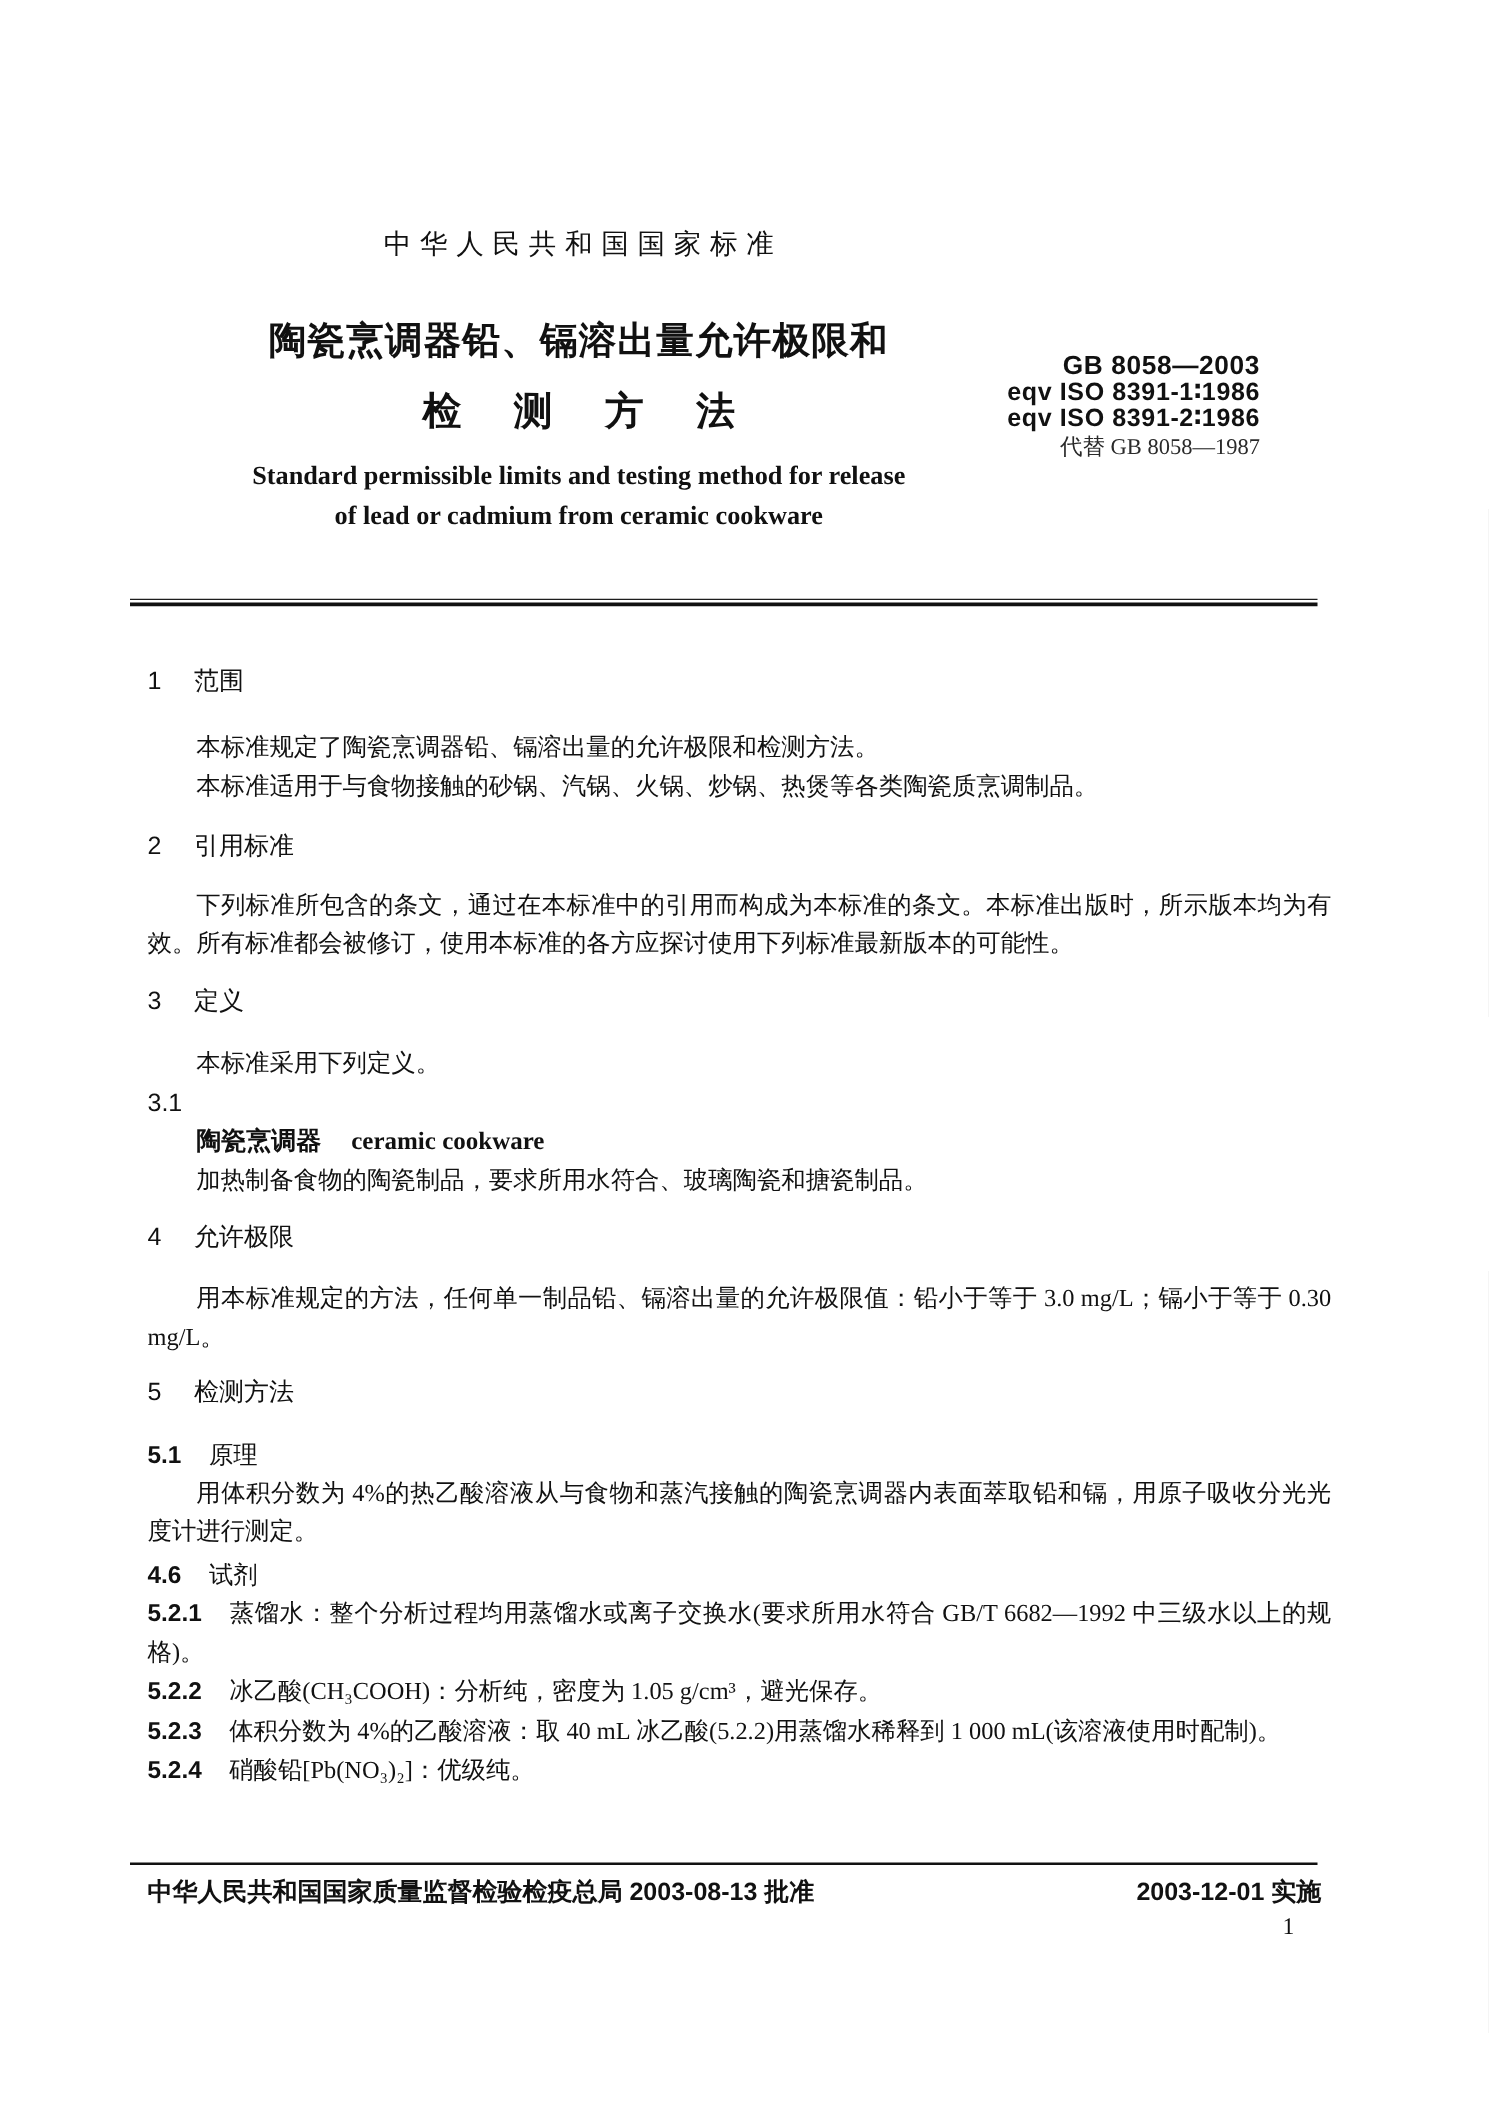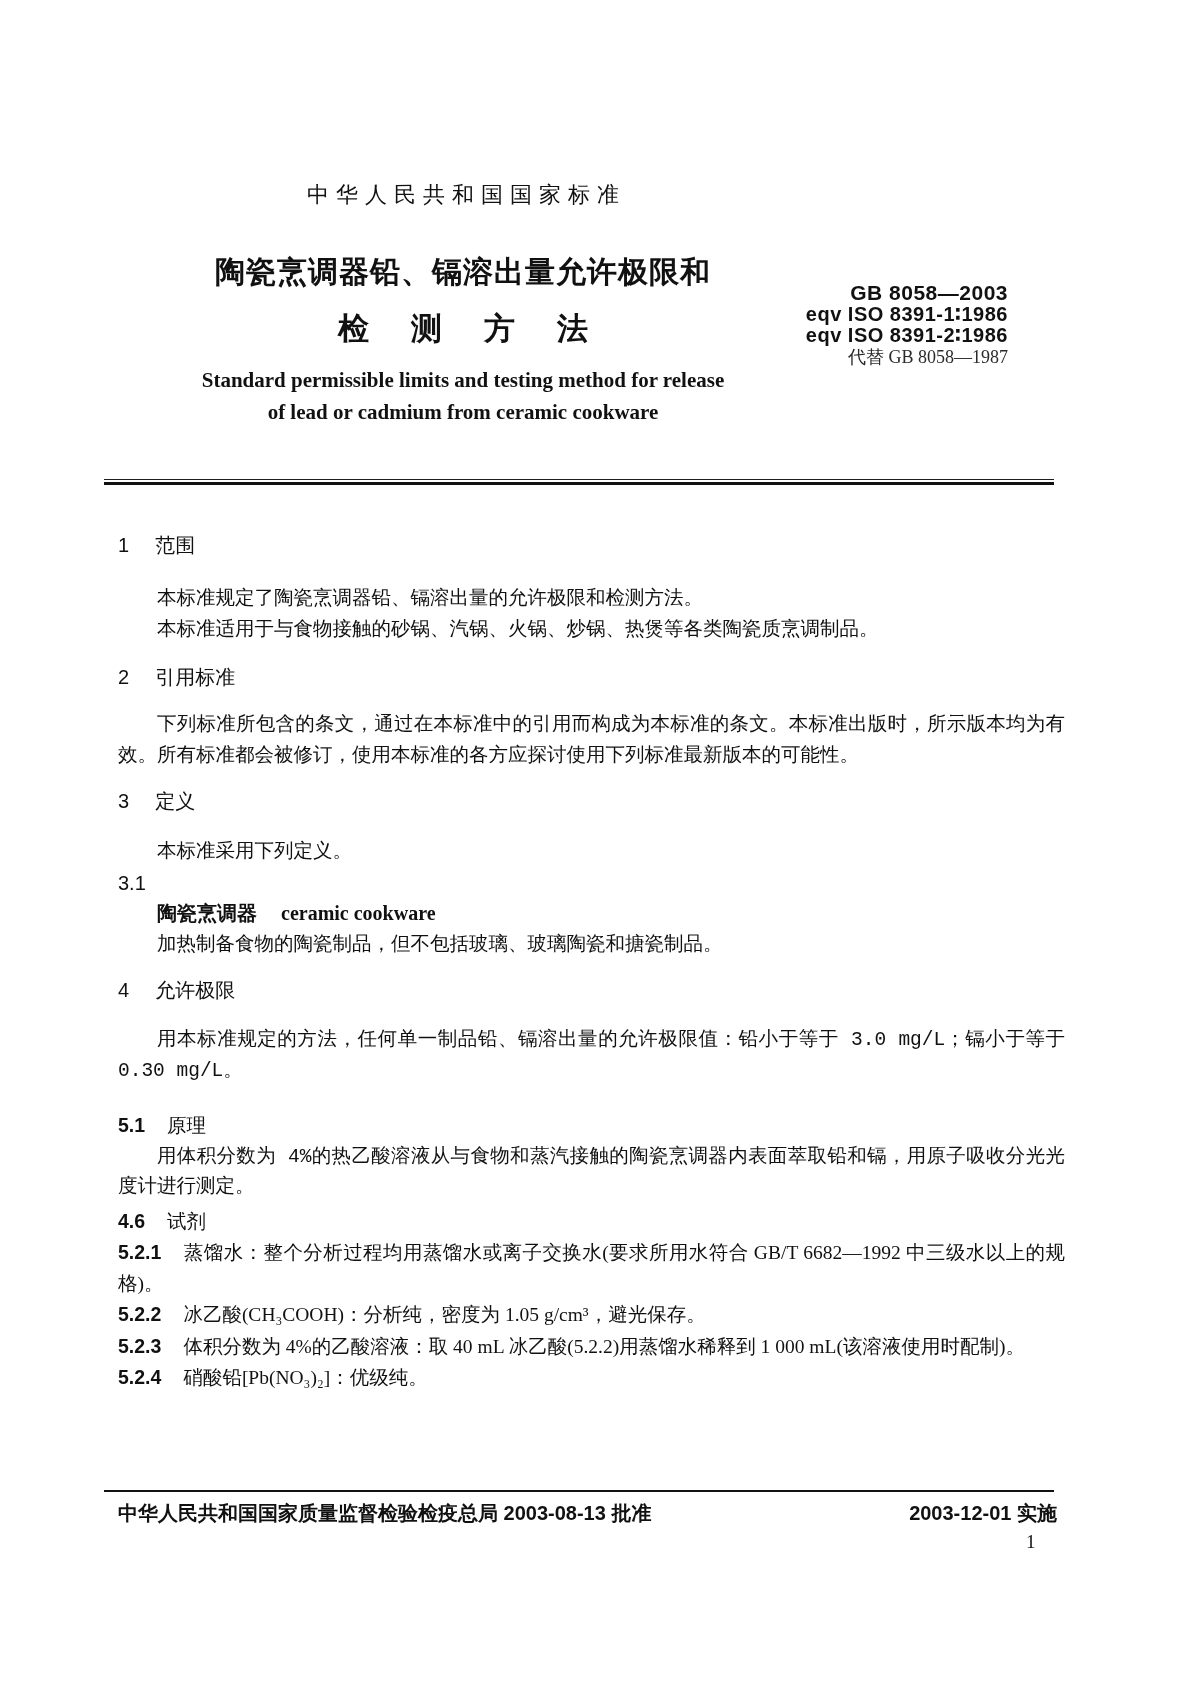--- a/index.html
+++ b/index.html
@@ -65,21 +65,21 @@
   }
   .content p, .content div { margin: 0; }
 
   .b-h1 {
     font-family: "Liberation Sans", "DejaVu Sans", sans-serif;
     font-weight: normal; font-size: 20px; line-height: 22px;
   }
   .h1-num { display: inline-block; margin-right: 26px; }
 
   .b-p  { text-align: left; }
-  .ind  { text-indent: 2em; font-family: Liberation Mono, monospace; }
+  .ind  { text-indent: 2em; }
   .just { text-align: justify; }
 
   .b-num {
     font-family: "Liberation Sans", "DejaVu Sans", sans-serif;
     font-weight: 400; font-size: 20px; line-height: 30.5px;
   }
 
   .b-term { padding-left: 2em; line-height: 30.5px; }
   .term-zh {
     font-family: "Liberation Sans", "DejaVu Sans", sans-serif;
@@ -159,27 +159,30 @@
     <p class="b-p ind just mt22">下列标准所包含的条文，通过在本标准中的引用而构成为本标准的条文。本标准出版时，所示版本均为有效。所有标准都会被修订，使用本标准的各方应探讨使用下列标准最新版本的可能性。</p>
 
     <div class="b-h1 mt19">
       <span class="h1-num">3</span><span>定义</span>
     </div>
     <p class="b-p ind mt25">本标准采用下列定义。</p>
     <p class="b-num mt0">3.1</p>
     <div class="b-term mt0">
       <span class="term-zh">陶瓷烹调器</span><span class="term-en">ceramic cookware</span>
     </div>
-    <p class="b-p ind mt0">加热制备食物的陶瓷制品，但不包括玻璃、玻璃陶瓷和搪瓷制品。</p>
+    <p class="b-p ind mt0">加热制备食物的陶瓷制品，要求所用水符合、玻璃陶瓷和搪瓷制品。</p>
 
     <div class="b-h1 mt19">
       <span class="h1-num">4</span><span>允许极限</span>
     </div>
     <p class="b-p ind just mt24">用本标准规定的方法，任何单一制品铅、镉溶出量的允许极限值：铅小于等于 3.0 mg/L；镉小于等于 0.30 mg/L。</p>
 
+    <div class="b-h1 mt17">
+      <span class="h1-num">5</span><span>检测方法</span>
+    </div>
 
     <p class="b-h2 mt24">
       <span class="c-num">5.1</span><span>原理</span>
     </p>
     <p class="b-p ind just mt0">用体积分数为 4%的热乙酸溶液从与食物和蒸汽接触的陶瓷烹调器内表面萃取铅和镉，用原子吸收分光光度计进行测定。</p>
 
     <p class="b-h2 mt3">
       <span class="c-num">4.6</span><span>试剂</span>
     </p>
 

